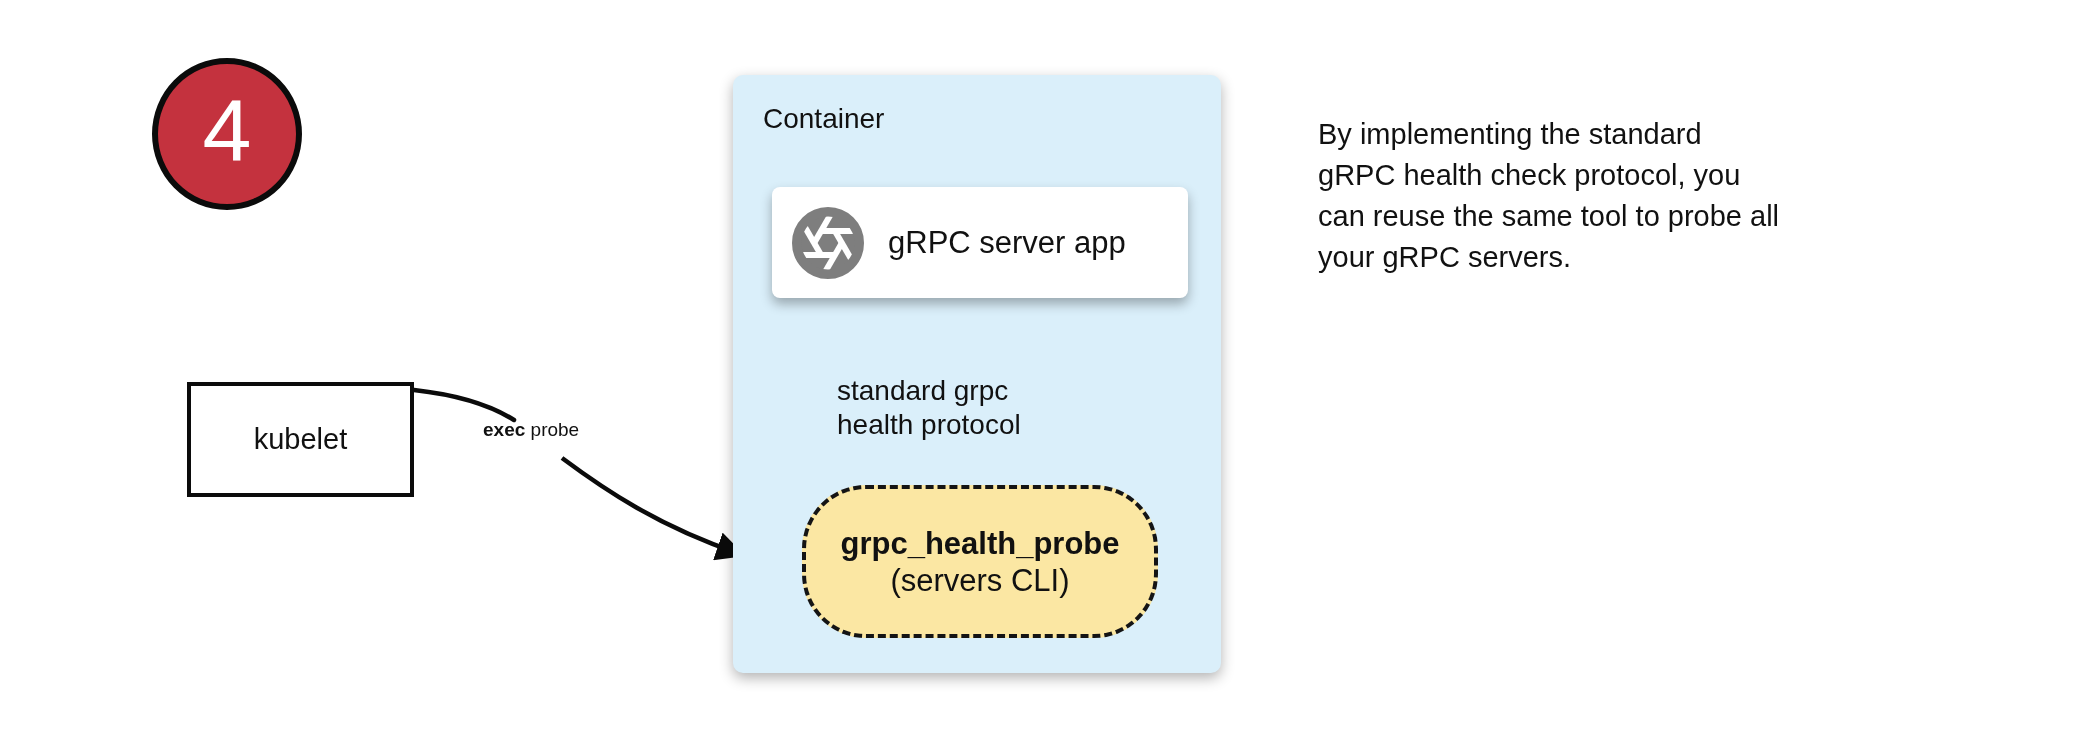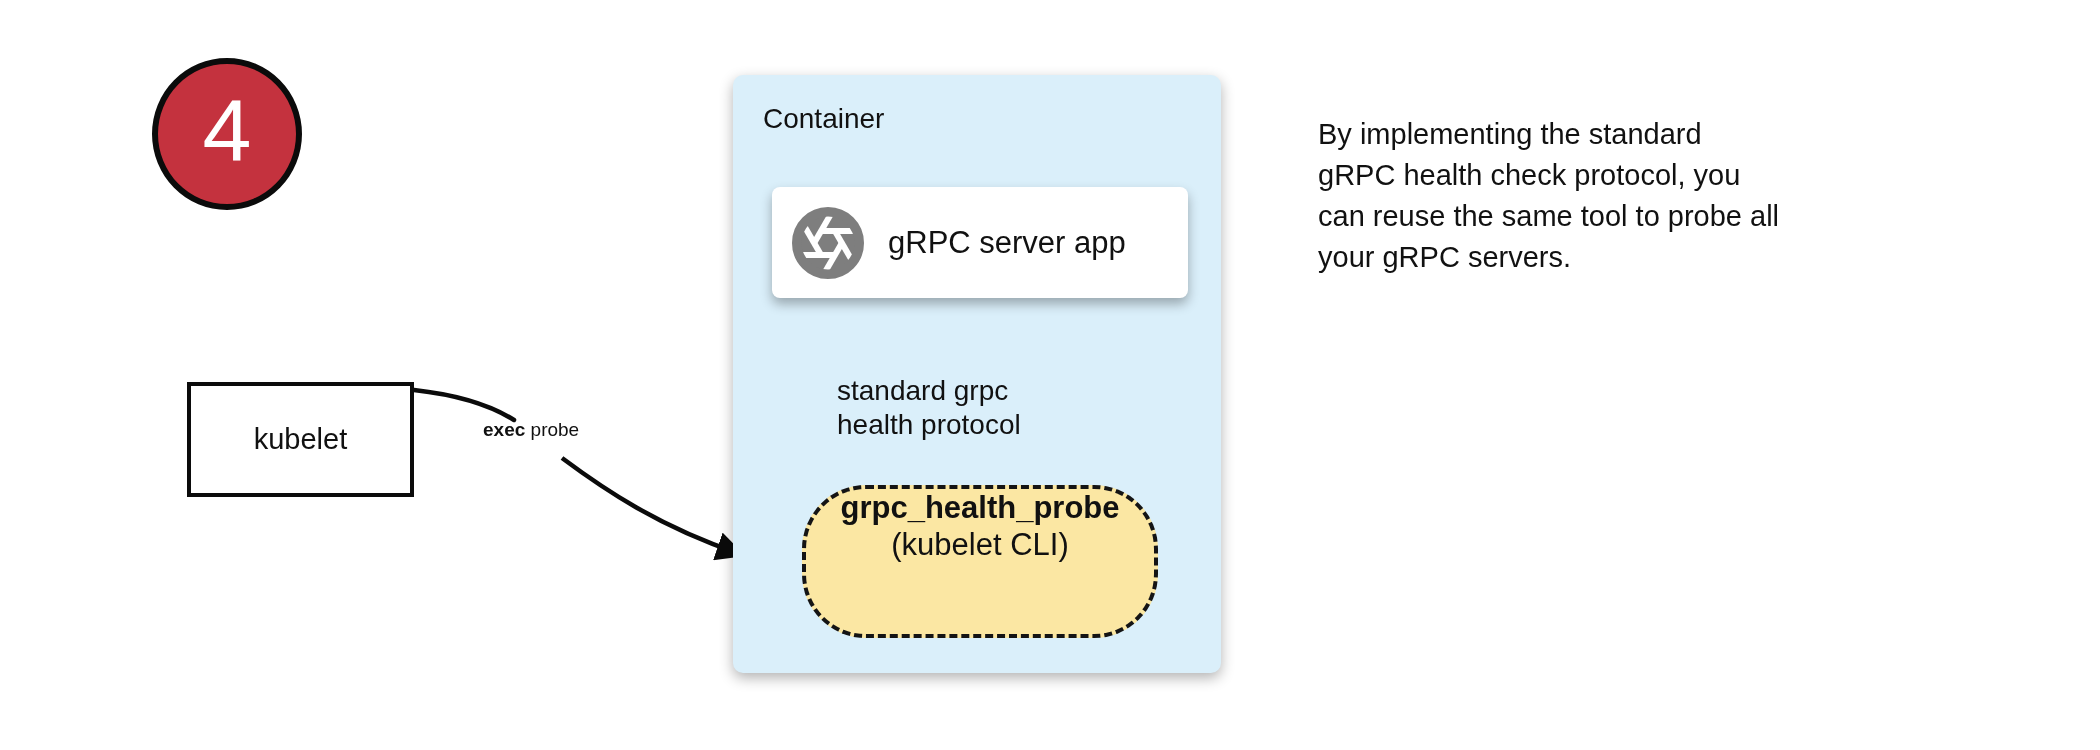--- a/index.html
+++ b/index.html
@@ -111,21 +111,21 @@
 
   
   .probe-pill {
     position: absolute;
     left: 69px; top: 410px;
     width: 356px; height: 153px;
     background: #fbe7a3;
     border: 4px dashed #141414;
     border-radius: 64px;
     display: flex; flex-direction: column;
-    align-items: center; 
+    align-items: center; justify-content: center;
     text-align: center;
   }
   .probe-pill .pill-title {
     font-weight: bold;
     font-size: 31px;
     line-height: 37px;
   }
   .probe-pill .pill-sub {
     font-size: 31px;
     line-height: 37px;
@@ -188,21 +188,21 @@
         </svg>
       </span>
       <span class="card-label">gRPC server app</span>
     </div>
 
     <div class="protocol-label">standard grpc
 health protocol</div>
 
     <div class="probe-pill">
       <div class="pill-title">grpc_health_probe</div>
-      <div class="pill-sub">(kubelet CLI)</div>
+      <div class="pill-sub">(servers CLI)</div>
     </div>
   </div>
 
   <div class="caption">By implementing the standard
 gRPC health check protocol, you
 can reuse the same tool to probe all
 your gRPC servers.</div>
 
 </div>
 

